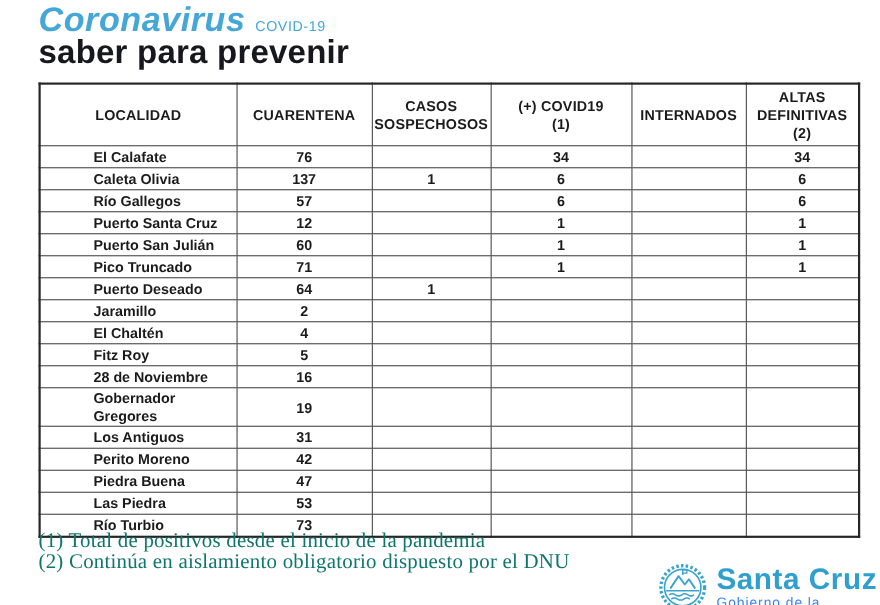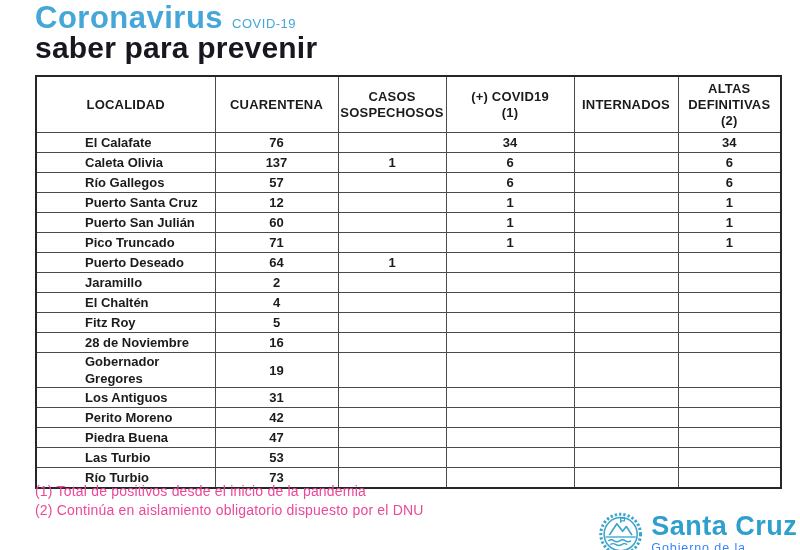--- a/index.html
+++ b/index.html
@@ -10,21 +10,21 @@
     overflow: hidden;
     position: relative;
   }
   .stage { position: absolute; inset: 0; }
 
   
   .brand { position: absolute; left: 35px; top: 2px; }
   .brand-line1 { display: flex; align-items: baseline; gap: 9px; }
   .brand-title {
     font-size: 31px; font-weight: bold; letter-spacing: 0.5px;
-    color: #45a7d8; line-height: 32px;
+    color: #45a7d8; line-height: 32px; font-style: italic;
   }
   .brand-sub {
     font-size: 13px; font-weight: normal; letter-spacing: 0.5px;
     color: #45a7d8;
   }
   .brand-tagline {
     font-size: 30px; font-weight: bold; color: #17171f;
     line-height: 29px; margin-top: -1px; letter-spacing: 0.2px;
   }
   .date-line {
@@ -49,21 +49,21 @@
     height: 55px; text-align: center; vertical-align: middle;
     white-space: pre-line; line-height: 16px; letter-spacing: 0.2px;
   }
   table.data td { height: 19px; line-height: 17px; vertical-align: middle; }
   table.data td.loc { text-align: left; padding-left: 48px; padding-right: 4px; }
   table.data td.num { text-align: center; }
 
   
   .footnotes { position: absolute; left: 35px; top: 482px; }
   .footnote {
-    font-size: 14px; color: #ec4899; line-height: 19px; letter-spacing: 0.2px;
+    font-size: 19px; color: #0f766e; line-height: 19px; letter-spacing: 0.2px; font-family: Liberation Serif, serif;
   }
 
   
   .logo { position: absolute; left: 597px; top: 478px; display: flex; align-items: flex-start; margin-top: 32px; }
   .crest { width: 50px; height: 54px; }
   .logo-text { margin-left: 7px; margin-top: 2px; }
   .logo-name {
     font-size: 27px; font-weight: bold; color: #2f9fce;
     line-height: 28px; letter-spacing: 0.5px;
   }
@@ -223,21 +223,21 @@
           </tr>
           <tr>
             <td class="loc">Piedra Buena</td>
             <td class="num">47</td>
             <td class="num"></td>
             <td class="num"></td>
             <td class="num"></td>
             <td class="num"></td>
           </tr>
           <tr>
-            <td class="loc">Las Turbio</td>
+            <td class="loc">Las Piedra</td>
             <td class="num">53</td>
             <td class="num"></td>
             <td class="num"></td>
             <td class="num"></td>
             <td class="num"></td>
           </tr>
           <tr>
             <td class="loc">Río Turbio</td>
             <td class="num">73</td>
             <td class="num"></td>

